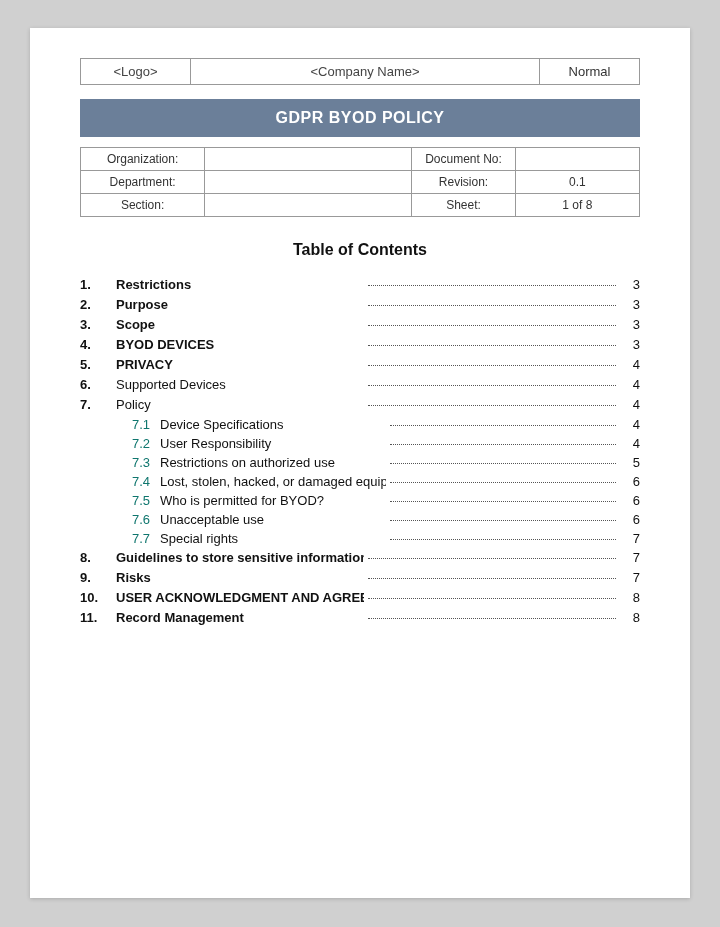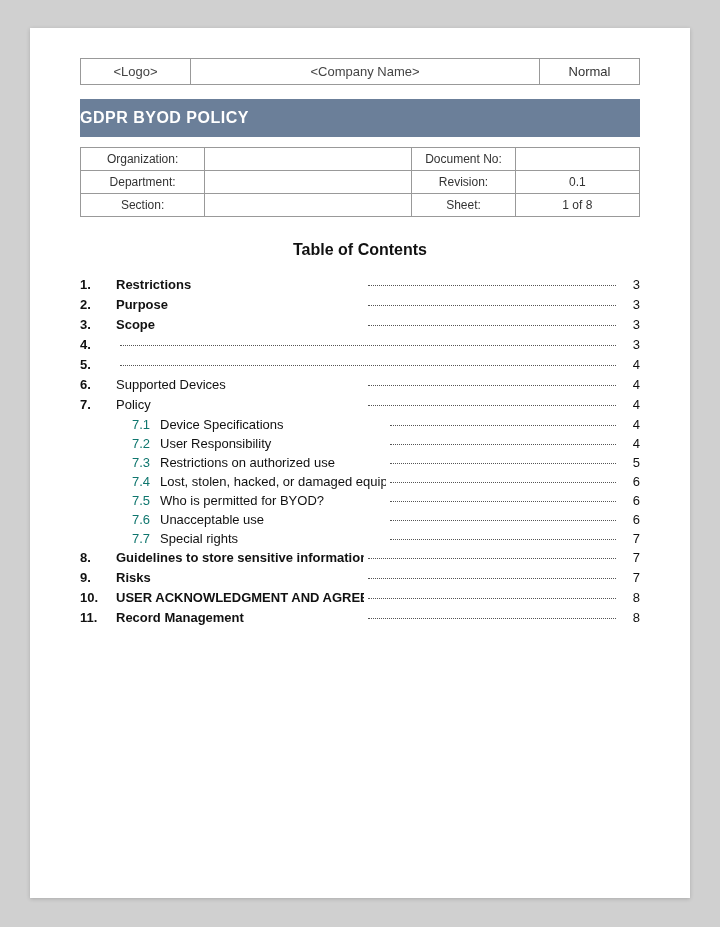--- a/index.html
+++ b/index.html
@@ -44,21 +44,21 @@
     .header-table .normal-cell {
       width: 100px;
       text-align: center;
       color: #333;
     }
 
     
     .title-bar {
       background: #6b7f99;
       color: #fff;
-      text-align: left;
+      text-align: center;
       font-family: Arial, sans-serif;
       font-size: 16px;
       font-weight: bold;
       padding: 10px 0;
       margin-bottom: 10px;
       letter-spacing: 0.5px;
     }
 
     
     .info-table {
@@ -219,25 +219,27 @@
     <span class="toc-page">3</span>
   </div>
       <div class="toc-item bold-item">
     <span class="toc-num">3.</span>
     <span class="toc-label">Scope</span>
     <span class="toc-dots"></span>
     <span class="toc-page">3</span>
   </div>
       <div class="toc-item bold-item">
     <span class="toc-num">4.</span>
+    <span class="toc-label">BYOD DEVICES</span>
     <span class="toc-dots"></span>
     <span class="toc-page">3</span>
   </div>
       <div class="toc-item bold-item">
     <span class="toc-num">5.</span>
+    <span class="toc-label">PRIVACY</span>
     <span class="toc-dots"></span>
     <span class="toc-page">4</span>
   </div>
       <div class="toc-item">
     <span class="toc-num">6.</span>
     <span class="toc-label">Supported Devices</span>
     <span class="toc-dots"></span>
     <span class="toc-page">4</span>
   </div>
       <div class="toc-item">

